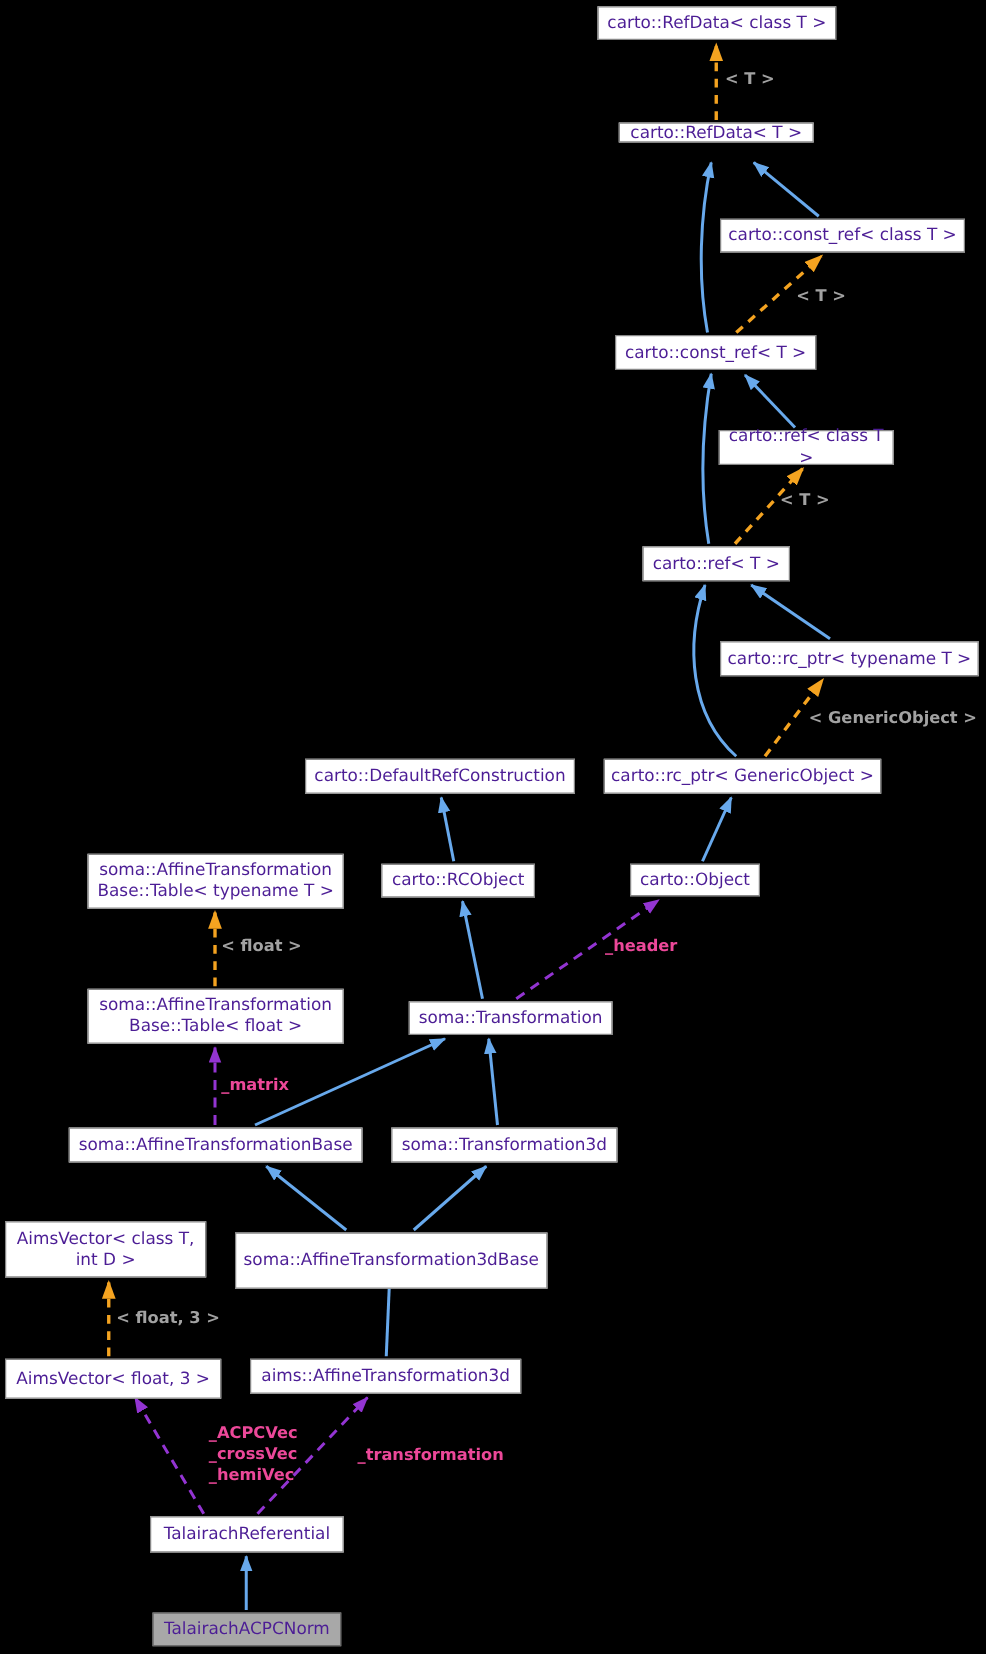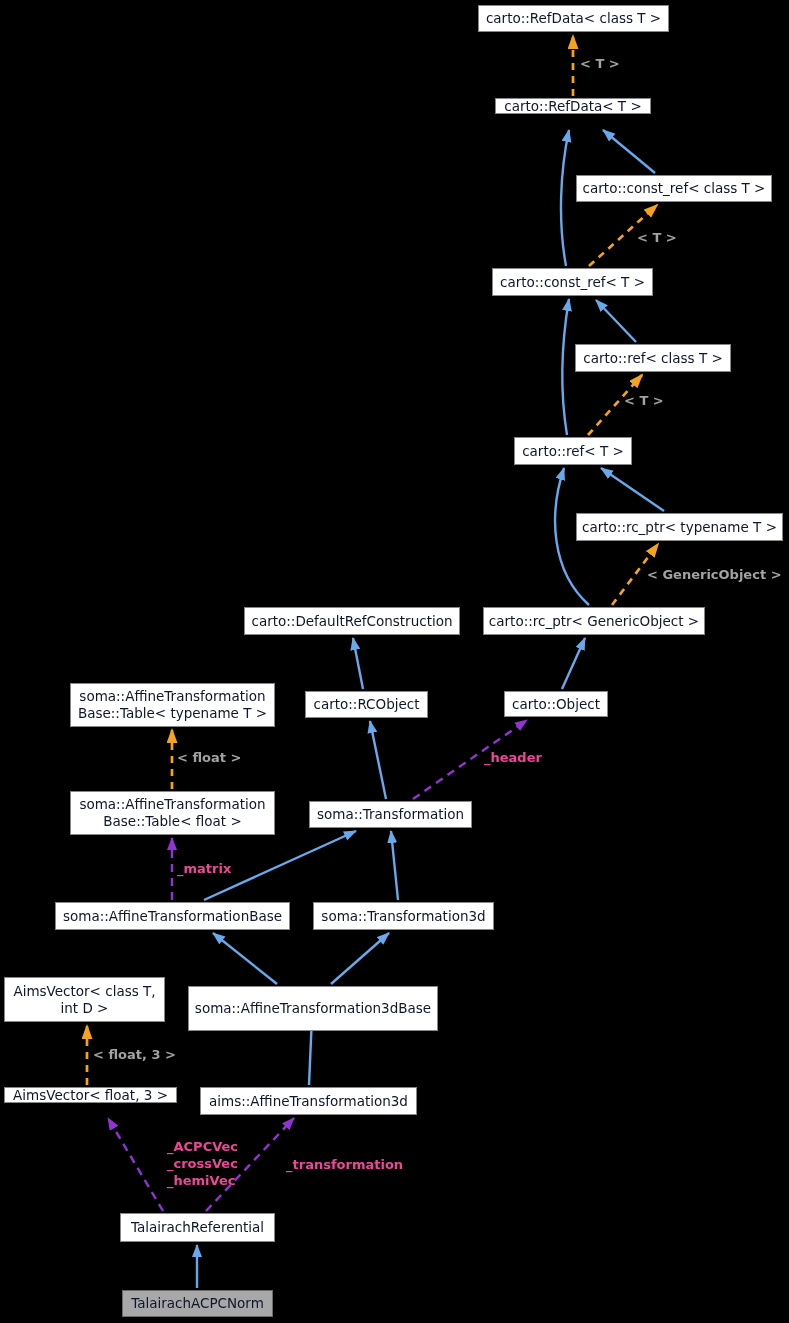--- a/index.html
+++ b/index.html
@@ -7,21 +7,21 @@
     position:relative; width:789px; height:1323px; background:#000000;
     font-family:"DejaVu Sans", "Liberation Sans", sans-serif; overflow:hidden;
   }
   #edges { position:absolute; left:0; top:0; width:789px; height:1323px; }
   .e-inherit { fill:none; stroke:#68a9ec; stroke-width:2.4; }
   .e-tmpl    { fill:none; stroke:#f4a320; stroke-width:2.7; stroke-dasharray:7 6; }
   .e-member  { fill:none; stroke:#9334d2; stroke-width:2.4; stroke-dasharray:8 6; }
   .node {
     position:absolute; box-sizing:border-box;
     display:flex; align-items:center; justify-content:center;
-    background:#ffffff; border:1.6px solid #878787; color:#0f172a;
+    background:#ffffff; border:1.6px solid #878787; color:#4c1d95;
     font-size:13.5px; line-height:17px; text-align:center; white-space:pre-line;
   }
   .node.hl { background:#a8a8a8; border-color:#6b6b6b; }
   .edge-label {
     position:absolute; font-size:13px; font-weight:bold; white-space:pre-line;
     line-height:17px;
   }
   .lbl-tmpl   { color:#a2a2a2; }
   .lbl-member { color:#ec4899; }
 </style>
@@ -67,38 +67,38 @@
     <path class="e-tmpl" d="M87,1085 L87,1026" marker-end="url(#am-orange)"></path>
     <path class="e-member" d="M163,1211 L108,1118" marker-end="url(#am-purple)"></path>
     <path class="e-member" d="M206,1211 L294,1118" marker-end="url(#am-purple)"></path>
     <path class="e-inherit" d="M197,1288 L197,1245" marker-end="url(#am-blue)"></path>
   </svg>
 
   <div class="node" style="left:478px;top:5px;width:191px;height:27px">carto::RefData&lt; class T &gt;</div>
   <div class="node" style="left:495px;top:98px;width:156px;height:16px">carto::RefData&lt; T &gt;</div>
   <div class="node" style="left:576px;top:175px;width:196px;height:27px">carto::const_ref&lt; class T &gt;</div>
   <div class="node" style="left:492px;top:268px;width:161px;height:28px">carto::const_ref&lt; T &gt;</div>
-  <div class="node" style="left:575px;top:344px;width:156px;height:28px">carto::ref&lt; class T &gt;</div>
+  <div class="node" style="left:575px;top:344px;width:140px;height:28px">carto::ref&lt; class T &gt;</div>
   <div class="node" style="left:514px;top:437px;width:118px;height:28px">carto::ref&lt; T &gt;</div>
   <div class="node" style="left:576px;top:513px;width:207px;height:28px">carto::rc_ptr&lt; typename T &gt;</div>
   <div class="node" style="left:244px;top:607px;width:216px;height:28px">carto::DefaultRefConstruction</div>
   <div class="node" style="left:483px;top:607px;width:222px;height:28px">carto::rc_ptr&lt; GenericObject &gt;</div>
   <div class="node" style="left:70px;top:683px;width:205px;height:44px">soma::AffineTransformation
 Base::Table&lt; typename T &gt;</div>
   <div class="node" style="left:305px;top:691px;width:123px;height:27px">carto::RCObject</div>
   <div class="node" style="left:504px;top:691px;width:104px;height:26px">carto::Object</div>
   <div class="node" style="left:70px;top:791px;width:205px;height:44px">soma::AffineTransformation
 Base::Table&lt; float &gt;</div>
-  <div class="node" style="left:309px;top:801px;width:163px;height:27px">soma::Transformation</div>
+  <div class="node" style="left:327px;top:801px;width:163px;height:27px">soma::Transformation</div>
   <div class="node" style="left:55px;top:902px;width:235px;height:28px">soma::AffineTransformationBase</div>
   <div class="node" style="left:313px;top:902px;width:181px;height:28px">soma::Transformation3d</div>
   <div class="node" style="left:4px;top:977px;width:161px;height:45px">AimsVector&lt; class T,
 int D &gt;</div>
   <div class="node" style="left:188px;top:986px;width:250px;height:45px">soma::AffineTransformation3dBase</div>
-  <div class="node" style="left:4px;top:1087px;width:173px;height:16px">AimsVector&lt; float, 3 &gt;</div>
+  <div class="node" style="left:4px;top:1087px;width:173px;height:32px">AimsVector&lt; float, 3 &gt;</div>
   <div class="node" style="left:200px;top:1087px;width:217px;height:28px">aims::AffineTransformation3d</div>
   <div class="node" style="left:120px;top:1213px;width:155px;height:29px">TalairachReferential</div>
   <div class="node hl" style="left:122px;top:1290px;width:151px;height:27px">TalairachACPCNorm</div>
 
   <div class="edge-label lbl-tmpl" style="left:580px;top:55px">&lt; T &gt;</div>
   <div class="edge-label lbl-tmpl" style="left:637px;top:229px">&lt; T &gt;</div>
   <div class="edge-label lbl-tmpl" style="left:624px;top:392px">&lt; T &gt;</div>
   <div class="edge-label lbl-tmpl" style="left:647px;top:566px">&lt; GenericObject &gt;</div>
   <div class="edge-label lbl-tmpl" style="left:177px;top:749px">&lt; float &gt;</div>
   <div class="edge-label lbl-member" style="left:484px;top:749px">_header</div>

